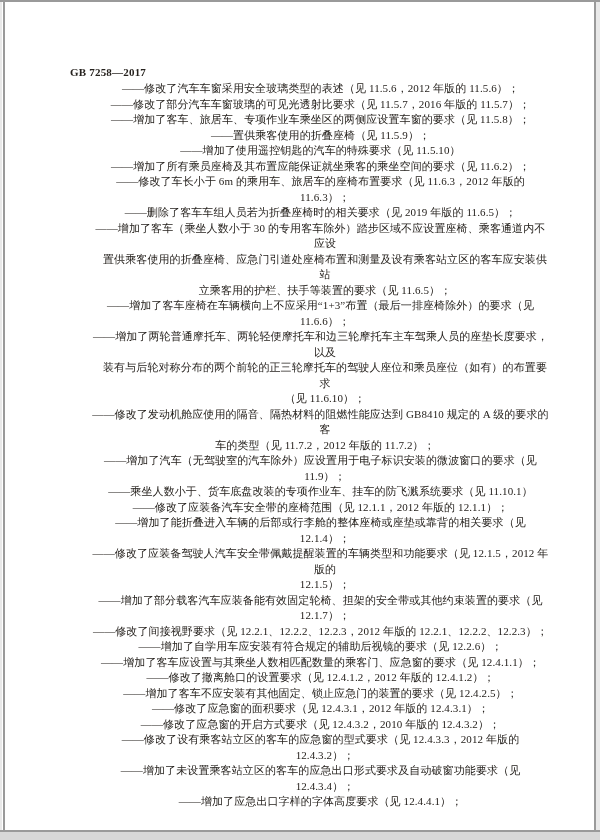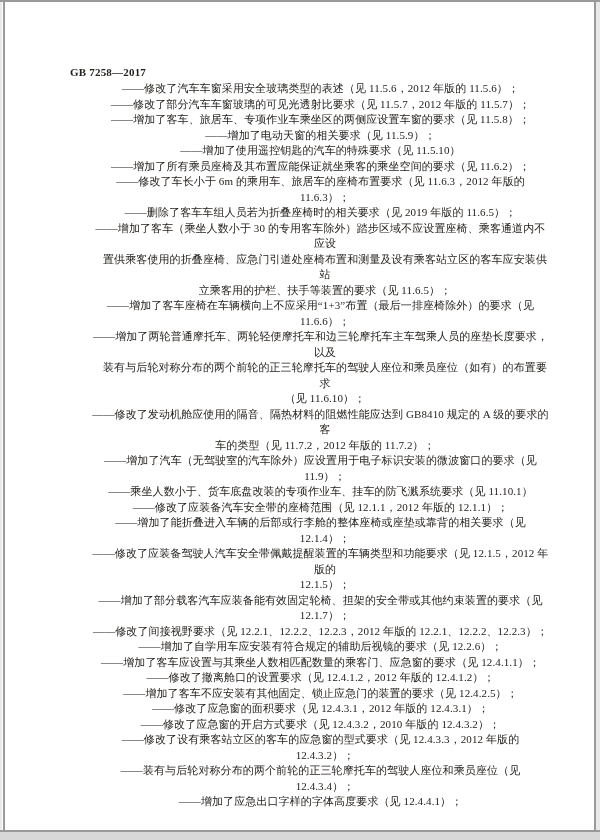--- a/index.html
+++ b/index.html
@@ -67,23 +67,23 @@
 </style>
 </head>
 <body>
 
 <div class="scan-canvas">
   <div class="page">
     <div class="content">
       <p class="doc-header">GB 7258—2017</p>
       <div class="fw-list">
           <p class="fw-item">——修改了汽车车窗采用安全玻璃类型的表述（见 11.5.6，2012 年版的 11.5.6）；</p>
-          <p class="fw-item">——修改了部分汽车车窗玻璃的可见光透射比要求（见 11.5.7，2012 年版的 11.5.7）；</p>
+          <p class="fw-item">——修改了部分汽车车窗玻璃的可见光透射比要求（见 11.5.7，2016 年版的 11.5.7）；</p>
           <p class="fw-item">——增加了客车、旅居车、专项作业车乘坐区的两侧应设置车窗的要求（见 11.5.8）；</p>
-          <p class="fw-item">——增加了电动天窗的相关要求（见 11.5.9）；</p>
+          <p class="fw-item">——置供乘客使用的折叠座椅（见 11.5.9）；</p>
           <p class="fw-item">——增加了使用遥控钥匙的汽车的特殊要求（见 11.5.10）</p>
           <p class="fw-item">——增加了所有乘员座椅及其布置应能保证就坐乘客的乘坐空间的要求（见 11.6.2）；</p>
           <p class="fw-item">——修改了车长小于 6m 的乘用车、旅居车的座椅布置要求（见 11.6.3，2012 年版的 11.6.3）；</p>
           <p class="fw-item">——删除了客车车组人员若为折叠座椅时的相关要求（见 2019 年版的 11.6.5）；</p>
           <p class="fw-item">——增加了客车（乘坐人数小于 30 的专用客车除外）踏步区域不应设置座椅、乘客通道内不应设
 置供乘客使用的折叠座椅、应急门引道处座椅布置和测量及设有乘客站立区的客车应安装供站
 立乘客用的护栏、扶手等装置的要求（见 11.6.5）；</p>
           <p class="fw-item">——增加了客车座椅在车辆横向上不应采用“1+3”布置（最后一排座椅除外）的要求（见 11.6.6）；</p>
           <p class="fw-item">——增加了两轮普通摩托车、两轮轻便摩托车和边三轮摩托车主车驾乘人员的座垫长度要求，以及
 装有与后轮对称分布的两个前轮的正三轮摩托车的驾驶人座位和乘员座位（如有）的布置要求
@@ -99,21 +99,21 @@
           <p class="fw-item">——增加了部分载客汽车应装备能有效固定轮椅、担架的安全带或其他约束装置的要求（见
 12.1.7）；</p>
           <p class="fw-item">——修改了间接视野要求（见 12.2.1、12.2.2、12.2.3，2012 年版的 12.2.1、12.2.2、12.2.3）；</p>
           <p class="fw-item">——增加了自学用车应安装有符合规定的辅助后视镜的要求（见 12.2.6）；</p>
           <p class="fw-item">——增加了客车应设置与其乘坐人数相匹配数量的乘客门、应急窗的要求（见 12.4.1.1）；</p>
           <p class="fw-item">——修改了撤离舱口的设置要求（见 12.4.1.2，2012 年版的 12.4.1.2）；</p>
           <p class="fw-item">——增加了客车不应安装有其他固定、锁止应急门的装置的要求（见 12.4.2.5）；</p>
           <p class="fw-item">——修改了应急窗的面积要求（见 12.4.3.1，2012 年版的 12.4.3.1）；</p>
           <p class="fw-item">——修改了应急窗的开启方式要求（见 12.4.3.2，2010 年版的 12.4.3.2）；</p>
           <p class="fw-item">——修改了设有乘客站立区的客车的应急窗的型式要求（见 12.4.3.3，2012 年版的 12.4.3.2）；</p>
-          <p class="fw-item">——装有与后轮对称分布的两个前轮的正三轮摩托车的驾驶人座位和乘员座位（见 12.4.3.4）；</p>
+          <p class="fw-item">——增加了未设置乘客站立区的客车的应急出口形式要求及自动破窗功能要求（见 12.4.3.4）；</p>
           <p class="fw-item">——增加了应急出口字样的字体高度要求（见 12.4.4.1）；</p>
         </div>
     </div>
   </div>
   <div class="edge edge-top"></div>
   <div class="edge edge-left"></div>
   <div class="edge edge-right"></div>
   <div class="edge edge-bottom"></div>
   <div class="bottom-mat"></div>
 </div>

